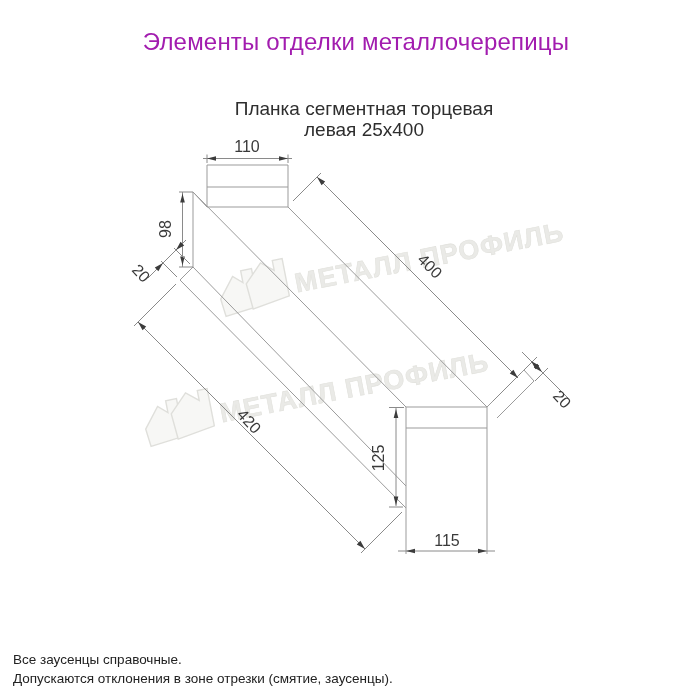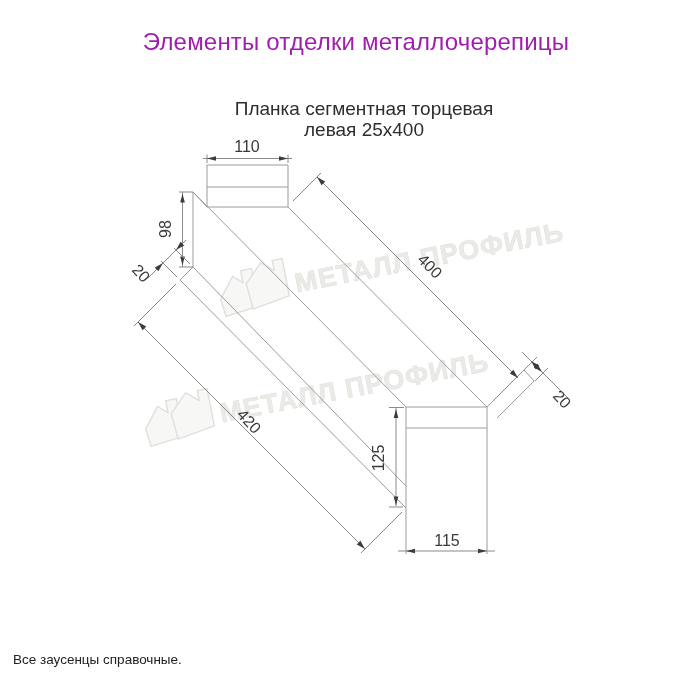--- a/index.html
+++ b/index.html
@@ -132,15 +132,16 @@
       <path class="dim" d="M524 370 L537 357 M535 381 L548 368"></path>
       <path class="dim" d="M522 352 L568 398"></path>
       <path class="arr" d="M531 361 L539.2 365.6 L535.6 369.2 Z"></path>
       <path class="arr" d="M542 372 L537.4 363.8 L533.8 367.4 Z"></path>
       <text class="dimtext" transform="translate(558,403) rotate(47)" text-anchor="middle">20</text>
     </g>
   </svg>
 
   <div class="notes">
     <div>Все заусенцы справочные.</div>
+    <div>Допускаются отклонения в зоне отрезки (смятие, заусенцы).</div>
   </div>
 
 </div>
 
 </body></html>

